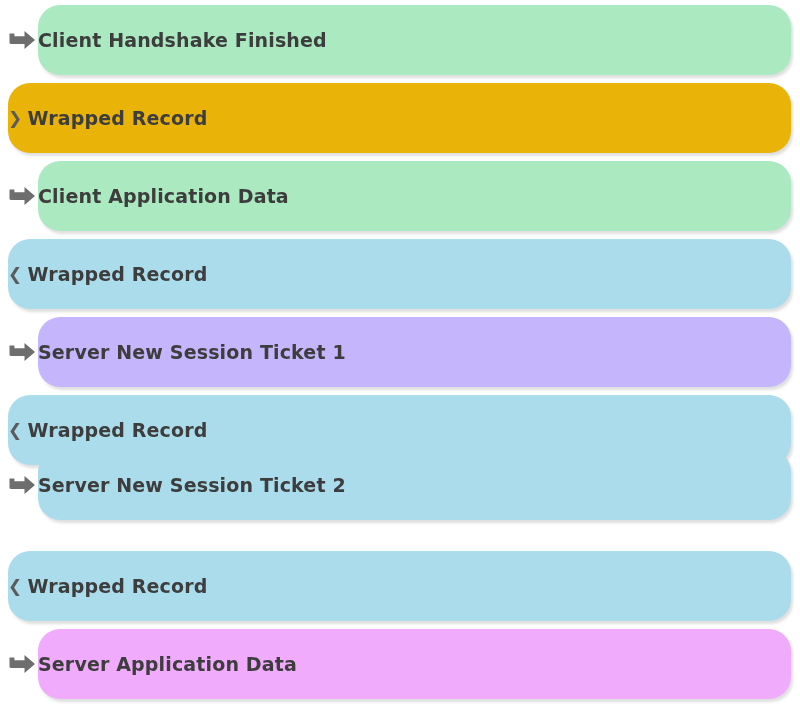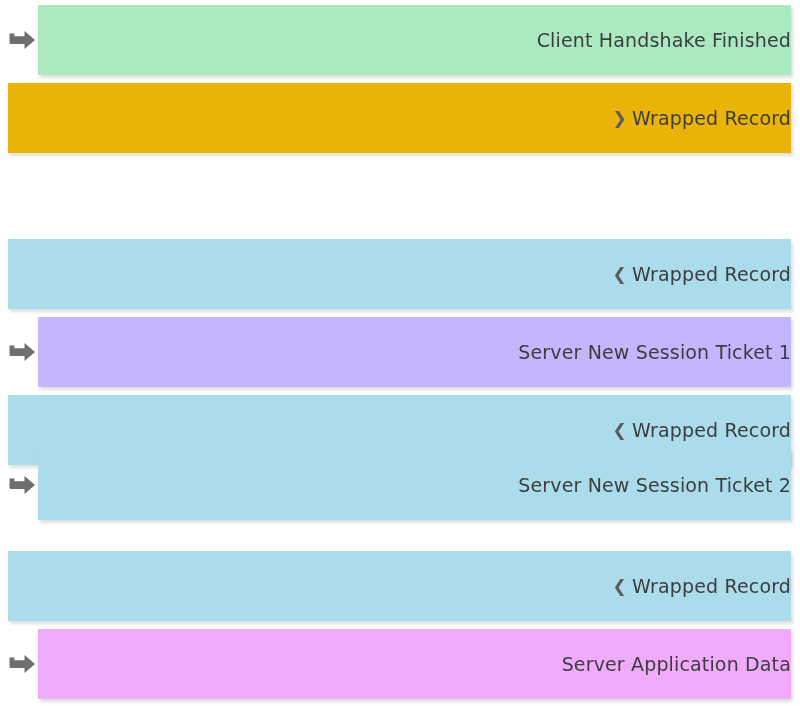--- a/index.html
+++ b/index.html
@@ -39,26 +39,27 @@
   }
 
   .arrow-slot svg {
     display: block;
   }
 
   .bar {
     position: absolute;
     top: 0;
     height: 70px;
-    border-radius: 0;
+    border-radius: 22px;
     box-sizing: border-box;
     display: flex;
     align-items: center;
-    justify-content: flex-end;
+    justify-content: flex-start;
     box-shadow: 2px 3px 3px rgba(0, 0, 0, 0.13);
+    font-weight: bold;
   }
 
   .bar.indented {
     left: 38px;
     width: 753px;
   }
 
   .bar.full {
     left: 8px;
     width: 783px;
@@ -90,20 +91,30 @@
           <path fill="#6e6e6e" d="M1.5 4.5 L1.5 13.5 Q1.5 15.0 3.2 15.0 L16.5 15.0 L16.5 20.0 L27.0 11.0 L16.5 2.0 L16.5 7.2 L6.4 7.2 L6.4 4.5 Z"></path>
         </svg>
       </div>
       <div class="bar indented" style="background: rgb(171, 233, 193);">
         <div class="bar-label"><span>Client Handshake Finished</span></div>
       </div>
     </div>
     <div class="row" style="top: 83px;">
       <div class="bar full" style="background: #eab308;">
         <div class="bar-label"><span class="chev">❯</span><span>Wrapped Record</span></div>
+      </div>
+    </div>
+    <div class="row" style="top: 161px;">
+      <div class="arrow-slot">
+        <svg width="28" height="22" viewBox="0 0 28 22" aria-hidden="true">
+          <path fill="#6e6e6e" d="M1.5 4.5 L1.5 13.5 Q1.5 15.0 3.2 15.0 L16.5 15.0 L16.5 20.0 L27.0 11.0 L16.5 2.0 L16.5 7.2 L6.4 7.2 L6.4 4.5 Z"></path>
+        </svg>
+      </div>
+      <div class="bar indented" style="background: rgb(171, 233, 193);">
+        <div class="bar-label"><span>Client Application Data</span></div>
       </div>
     </div>
     <div class="row" style="top: 239px;">
       <div class="bar full" style="background: rgb(170, 220, 236);">
         <div class="bar-label"><span class="chev">❮</span><span>Wrapped Record</span></div>
       </div>
     </div>
     <div class="row" style="top: 317px;">
       <div class="arrow-slot">
         <svg width="28" height="22" viewBox="0 0 28 22" aria-hidden="true">

